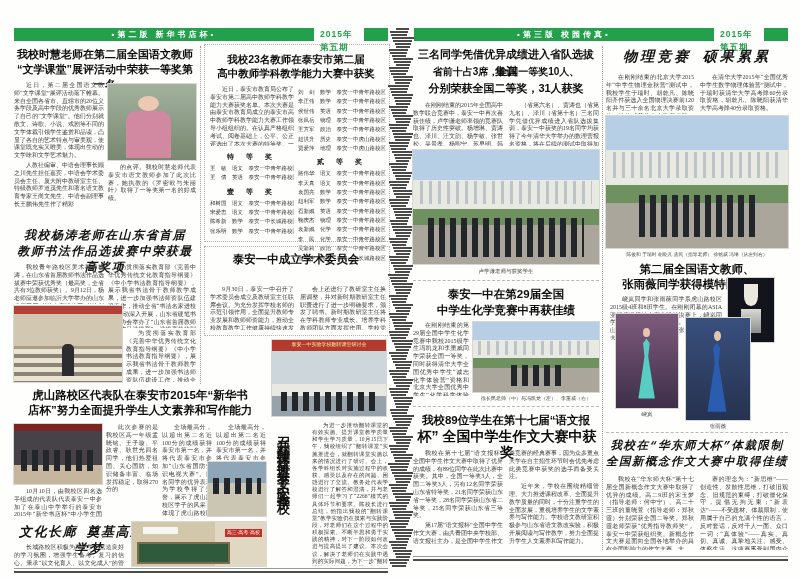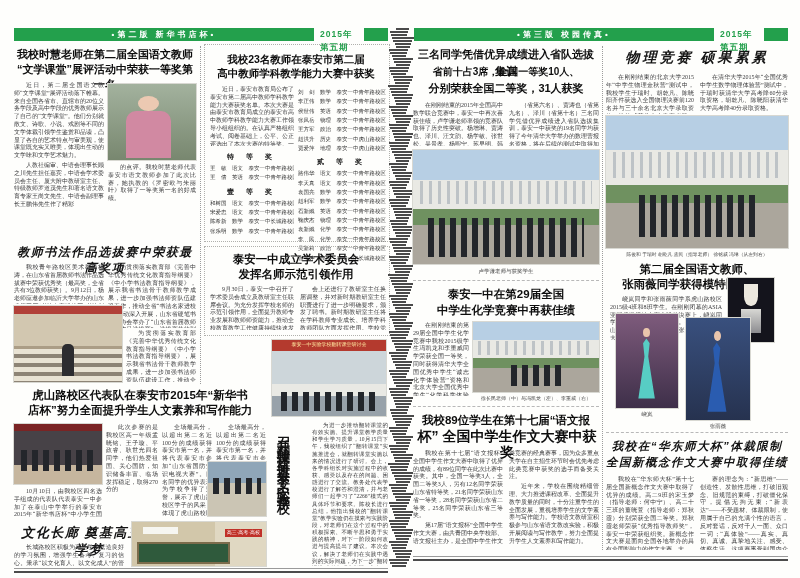--- a/index.html
+++ b/index.html
@@ -6,21 +6,21 @@
   .sheet{position:relative;width:800px;height:578px;background:#fefefc;overflow:hidden;
          font-family:"Liberation Sans",sans-serif;}
   
   .gbar{position:absolute;height:13px;background:#23a04c;color:#fff;font-size:8px;line-height:13px;
         text-align:center;letter-spacing:3px;font-weight:bold;}
   .gissue{position:absolute;height:13px;color:#23a04c;font-weight:bold;font-size:8.5px;line-height:13px;letter-spacing:1px;}
   .gblock{position:absolute;height:13px;background:#23a04c;}
   
   .hl{position:absolute;font-weight:bold;color:#0d0d0d;text-align:center;font-family:"Liberation Sans",sans-serif;}
   .cal{position:absolute;font-weight:bold;font-style:italic;letter-spacing:1.5px;color:#141414;
-       text-align:center;font-family:Liberation Sans, sans-serif;}
+       text-align:center;font-family:Liberation Mono, monospace;}
   .bt{position:absolute;font-size:6px;line-height:1.3;text-align:justify;color:#3a3a3c;
       font-family:"Liberation Serif",serif;overflow:hidden;}
   .bt p{margin:0 0 2px 0;text-indent:2em;}
   .cols2{column-count:2;column-gap:6px;}
   .cap{position:absolute;font-size:5.5px;color:#4a4a4a;text-align:center;white-space:nowrap;overflow:hidden;}
   .alabel{font-size:7px;font-weight:bold;text-align:center;letter-spacing:5px;margin:4px 0 2px 0;color:#222;}
   .arow{font-size:5.5px;line-height:1.7;white-space:nowrap;overflow:hidden;color:#333;}
   
   .vdot{position:absolute;width:0;border-left:1px dotted #9c9c9c;}
   .hdash{position:absolute;height:0;border-top:1px dashed #b8b8b8;}
@@ -87,20 +87,21 @@
   <div class="hl" style="left:14px;top:62px;width:182px;font-size:11px;line-height:15px;">“文学课堂”展评活动中荣获一等奖第一名</div>
   <div class="bt" style="left:14px;top:82px;width:90px;height:140px;">
     <p>近日，第二届全国语文教师“文学课堂”展评活动落下帷幕。来自全国各省市、直辖市的20位义务学段及高中学段的优秀教师展示了自己的“文学课堂”。他们分别就散文、诗歌、小说、戏剧等不同的文学体裁引领学生鉴赏和品读，凸显了各自的艺术特点与审美观，使课堂既充实又唯美，体现出生动的文学味和文学艺术魅力。</p>
     <p>人教社编审、中语会理事长顾之川先生担任嘉宾，中语会学术委员会主任、厦大附中教研室主任、特级教师罗道茂先生和著名语文教育专家王尚文先生、中语会副理事长王鹏伟先生作了精彩</p>
   </div>
   <div class="ph ph-person" style="left:108px;top:84px;width:88px;height:76px;"></div>
   <div class="bt" style="left:108px;top:164px;width:88px;height:58px;">
     <p>的点评。我校时慧老师代表泰安市语文教师参加了此次比赛，她执教的《罗密欧与朱丽叶》取得了一等奖第一名的好成绩。</p>
   </div>
 
+  <div class="cal" style="left:14px;top:228px;width:182px;font-size:12px;line-height:16px;">我校杨涛老师在山东省首届</div>
   <div class="cal" style="left:14px;top:244px;width:182px;font-size:12px;line-height:16px;">教师书法作品选拔赛中荣获最高奖项</div>
   <div class="bt" style="left:14px;top:264px;width:90px;height:40px;">
     <p>我校青年路校区美术教师杨涛，在山东省首届教师书法作品选拔赛中荣获优秀奖（最高奖，全省共有3位教师获奖）。9月12日，杨老师应邀参加临沂大学举办的山东省第三届“书法名家进校园”书法创作高研班。</p>
   </div>
   <div class="bt" style="left:108px;top:264px;width:88px;height:64px;">
     <p>为贯彻落实教育部《完善中华优秀传统文化教育指导纲要》《中小学书法教育指导纲要》，展示我省书法骨干教师教学成果，进一步加强书法师资队伍建设工作，推动全省“书法名家进校园”活动深入开展，山东省硬笔书法家协会举办了“山东省首届教师书法作品选拔赛”。选拔赛共收到来自全省各地、各类学校的作品2000余幅，经过专家组认真评选，其中70余幅作品获得一、二、三等奖。获奖作者受邀参加第40届全国教师书法作品展示巡回活动仪式及书法创作观摩班。</p>
   </div>
   <div class="ph ph-class" style="left:14px;top:306px;width:108px;height:76px;"></div>
   <div class="bt" style="left:126px;top:330px;width:70px;height:52px;">
     <p>为贯彻落实教育部《完善中华优秀传统文化教育指导纲要》《中小学书法教育指导纲要》，展示我省书法骨干教师教学成果，进一步加强书法师资队伍建设工作，推动全省“书法名家进校园”活动深入开展，山东省硬笔书法家协会举办了“山东省首届教师书法作品选拔赛”。选拔赛共收到来自全省各地、各类学校的作品2000余幅，经过专家组认真评选，其中70余幅作品获得一、二、三等奖。获奖作者受邀参加第40届全国教师书法作品展示巡回活动仪式及书法创作观摩班。</p>
@@ -177,21 +178,20 @@
         <div class="arow">鞠庆杰　物理　泰安一中青年路校区</div>
         <div class="arow">袁新娥　化学　泰安一中青年路校区</div>
         <div class="arow">李　民　化学　泰安一中青年路校区</div>
         <div class="arow">吴新莉　政治　泰安一中青年路校区</div>
         <div class="arow">张玉婷　政治　泰安一中长城路校区</div>
       </div>
   </div>
 
   <div class="box" style="left:204px;top:246px;width:184px;height:88px;"></div>
   <div class="hl" style="left:206px;top:252px;width:180px;font-size:11.5px;line-height:15px;">泰安一中成立学术委员会</div>
-  <div class="hl" style="left:206px;top:267px;width:180px;font-size:11.5px;line-height:15px;">发挥名师示范引领作用</div>
   <div class="bt" style="left:210px;top:286px;width:84px;height:44px;">
     <p>9月30日，泰安一中召开了学术委员会成立及教研室主任联席会议。为充分发挥学校名师的示范引领作用，全面提升教师专业发展和教师师资能力，推动全校教育教学工作健康持续快速发展，经学校校务委员会研究决定成立学校学术委员会。</p>
   </div>
   <div class="bt" style="left:300px;top:286px;width:86px;height:44px;">
     <p>会上还进行了教研室主任换届调整，并对新时期教研室主任职责进行了进一步明确要求，颁发了聘书。新时期教研室主任将在学科教师专业成长、培养学科教师团队方面发挥作用。学校党委副书记、副校长李万国，校务委员会卫东出席会议。</p>
   </div>
 
   <div class="ph ph-meeting" style="left:272px;top:340px;width:114px;height:76px;">
     <span class="banner-t">泰安一中实验学校翻转课堂研讨会</span>
     <div class="crowd"></div>

